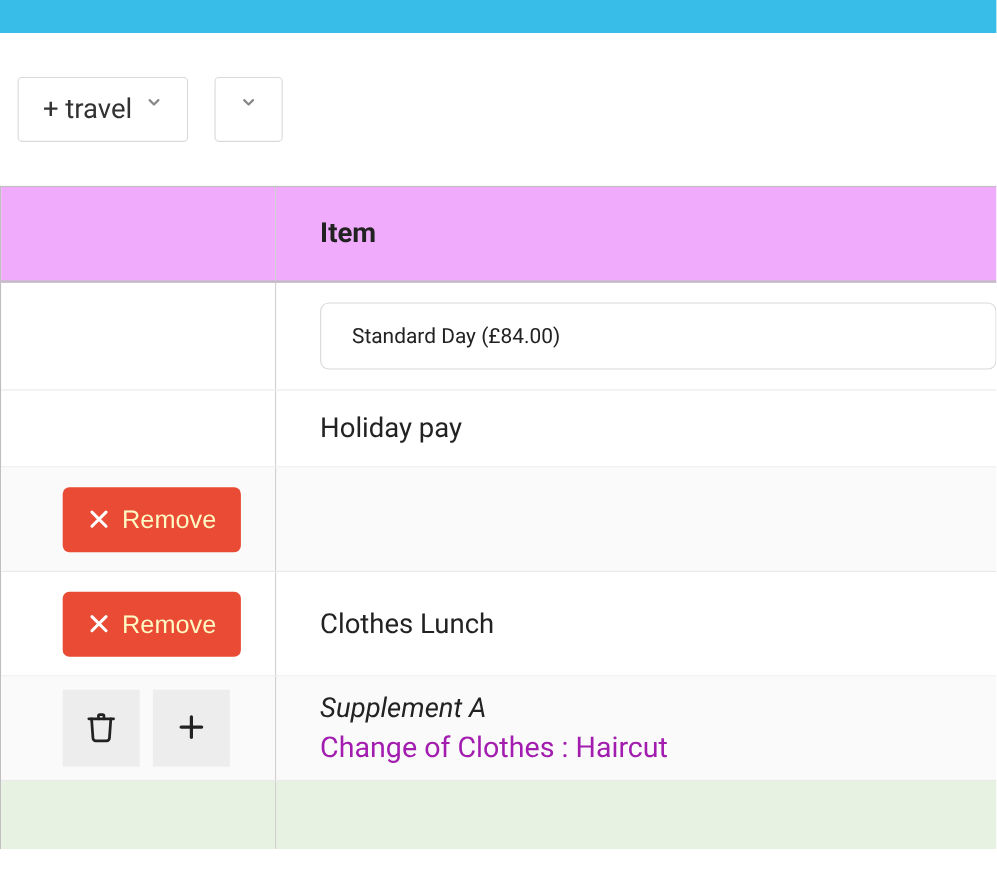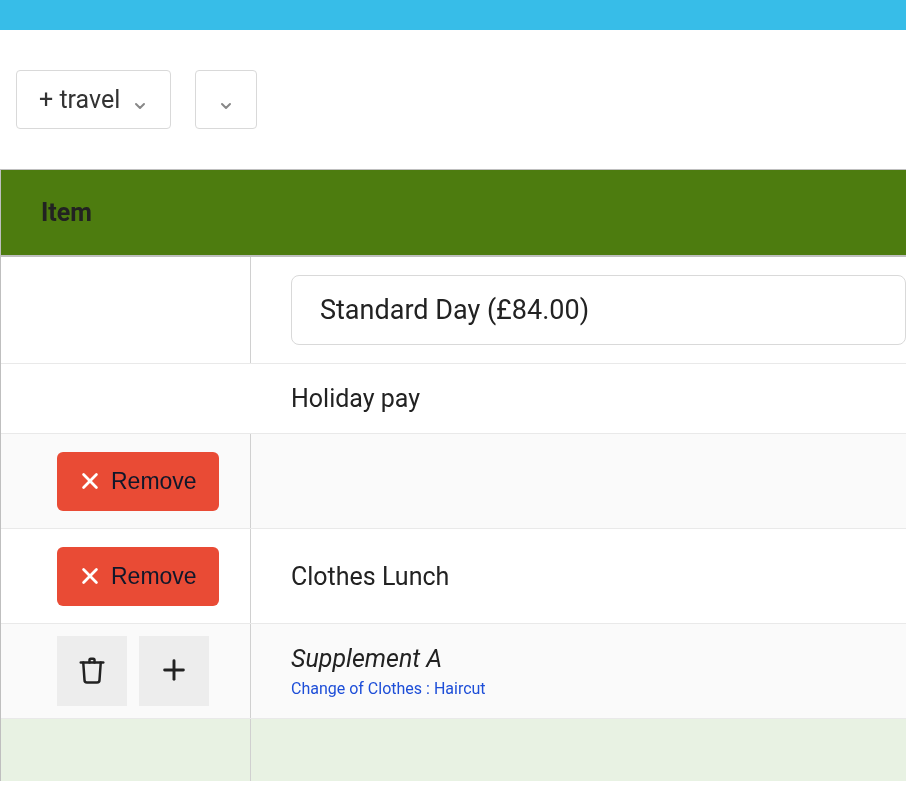--- a/index.html
+++ b/index.html
@@ -15,21 +15,21 @@
       background: #37bde8;
       width: 100%;
     }
     .toolbar {
       display: flex;
       gap: 24px;
       padding: 40px 16px 40px 16px;
     }
     .toolbar-btn {
       display: inline-flex;
-      align-items: flex-end;
+      align-items: flex-start;
       gap: 12px;
       padding: 14px 22px;
       border: 1px solid #d9d9d9;
       border-radius: 4px;
       background: #fff;
       font-size: 25px;
       color: #333;
       cursor: pointer;
       user-select: none;
     }
@@ -43,22 +43,21 @@
       border-left: 1px solid #bfbfbf;
       width: 100%;
       overflow: hidden;
     }
     .grid-row {
       display: flex;
       border-bottom: 1px solid #e9e9e9;
     }
     .grid-header {
       border-bottom: 2px solid #bfbfbf;
-      background: #4d7c0f;
-      flex-direction: column;
+      background: #f0abfc;
     }
     .grid-header .col-item {
       font-weight: 700;
       font-size: 25px;
       padding: 28px 40px;
     }
     .col-actions {
       width: 250px;
       min-width: 250px;
       border-right: 1px solid #d0d0d0;
@@ -76,58 +75,58 @@
       font-size: 25px;
       color: #222;
     }
     .row-day .col-item {
       padding: 18px 0 18px 40px;
     }
     .item-select {
       border: 1px solid #d9d9d9;
       border-radius: 8px;
       padding: 18px 28px;
-      font-size: 27px;
+      font-size: 19px;
       width: 100%;
       background: #fff;
     }
-    .row-plain { min-height: 70px; align-items: flex-end; }
+    .row-plain { min-height: 70px; }
     .row-plain .col-item { padding: 20px 40px; font-weight: 400; }
     .row-alt { background: #fafafa; }
     .row-remove { min-height: 95px; }
     .row-supp { min-height: 95px; }
     .row-footer { background: #e8f2e3; min-height: 62px; border-bottom: none; }
     .remove-btn {
       display: inline-flex;
       align-items: center;
       gap: 10px;
       background: #e94b35;
-      color: #0f172a;
+      color: #fef9c3;
       border: none;
       border-radius: 6px;
       padding: 16px 22px;
       font-size: 23px;
       font-weight: 500;
       cursor: pointer;
     }
     .x-icon { display: inline-flex; }
     .icon-btn {
       width: 70px;
       height: 70px;
       background: #ededed;
       border: none;
       display: inline-flex;
       align-items: center;
       justify-content: center;
       cursor: pointer;
     }
     .icon-btn + .icon-btn { margin-left: 4px; }
     .subtext {
-      font-size: 16px;
-      color: #1d4ed8;
+      font-size: 26px;
+      color: #a21caf;
       margin-top: 6px;
     }
     .supp-title { font-size: 25px; font-style: italic; }
   </style>
 </head>
 <body>
 
 <div class="top-bar"></div>
 
 <div class="toolbar">

